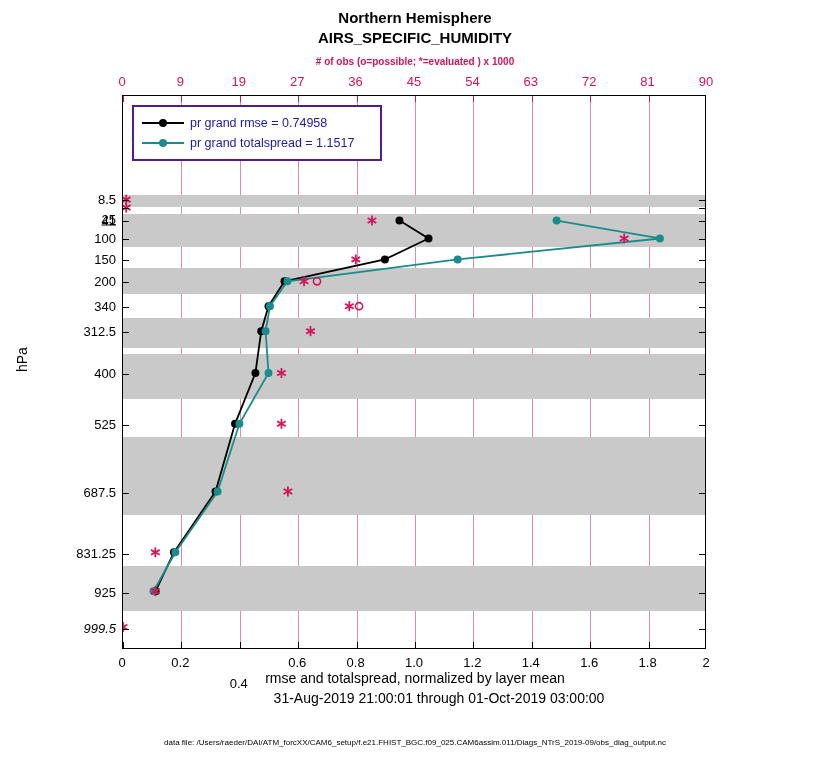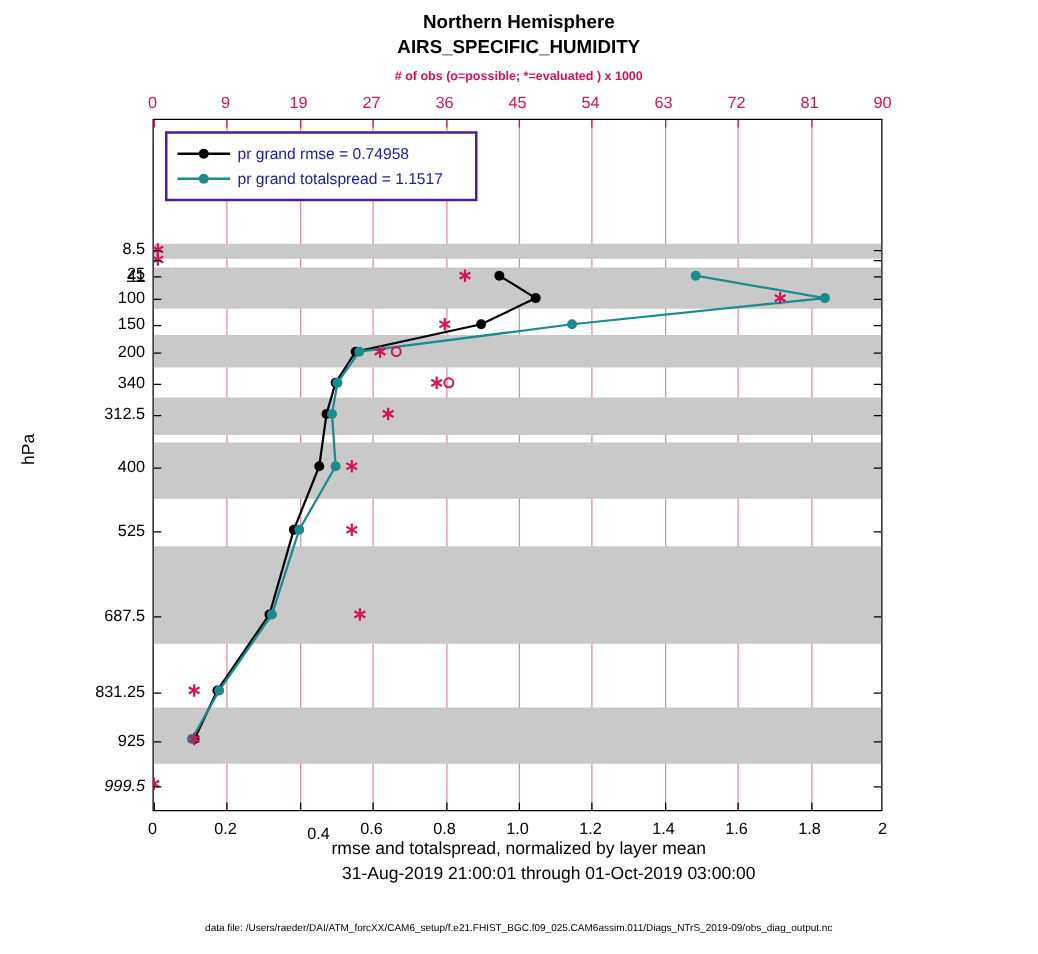--- a/index.html
+++ b/index.html
@@ -397,21 +397,21 @@
   </div>
 
   <div class="xaxis-title" id="xtitle1">rmse and totalspread, normalized by layer mean</div>
   <div class="xaxis-title" id="xtitle2">31-Aug-2019 21:00:01 through 01-Oct-2019 03:00:00</div>
   <div id="footer">data file: /Users/raeder/DAI/ATM_forcXX/CAM6_setup/f.e21.FHIST_BGC.f09_025.CAM6assim.011/Diags_NTrS_2019-09/obs_diag_output.nc</div>
 
 <div class="xlab" style="left: 122px; top: 655px;">0</div>
     <div class="xlab-top" style="left: 122px; top: 74px;">0</div>
     <div class="xlab" style="left: 180.4px; top: 655px;">0.2</div>
     <div class="xlab-top" style="left: 180.4px; top: 74px;">9</div>
-    <div class="xlab" style="left: 238.8px; top: 659px; margin-left: 16px;">0.4</div>
+    <div class="xlab" style="left: 238.8px; top: 676px;">0.4</div>
     <div class="xlab-top" style="left: 238.8px; top: 74px;">19</div>
     <div class="xlab" style="left: 297.2px; top: 655px;">0.6</div>
     <div class="xlab-top" style="left: 297.2px; top: 74px;">27</div>
     <div class="xlab" style="left: 355.6px; top: 655px;">0.8</div>
     <div class="xlab-top" style="left: 355.6px; top: 74px;">36</div>
     <div class="xlab" style="left: 414px; top: 655px;">1.0</div>
     <div class="xlab-top" style="left: 414px; top: 74px;">45</div>
     <div class="xlab" style="left: 472.4px; top: 655px; text-align: center;">1.2</div>
     <div class="xlab-top" style="left: 472.4px; top: 74px;">54</div>
     <div class="xlab" style="left: 530.8px; top: 655px;">1.4</div>

